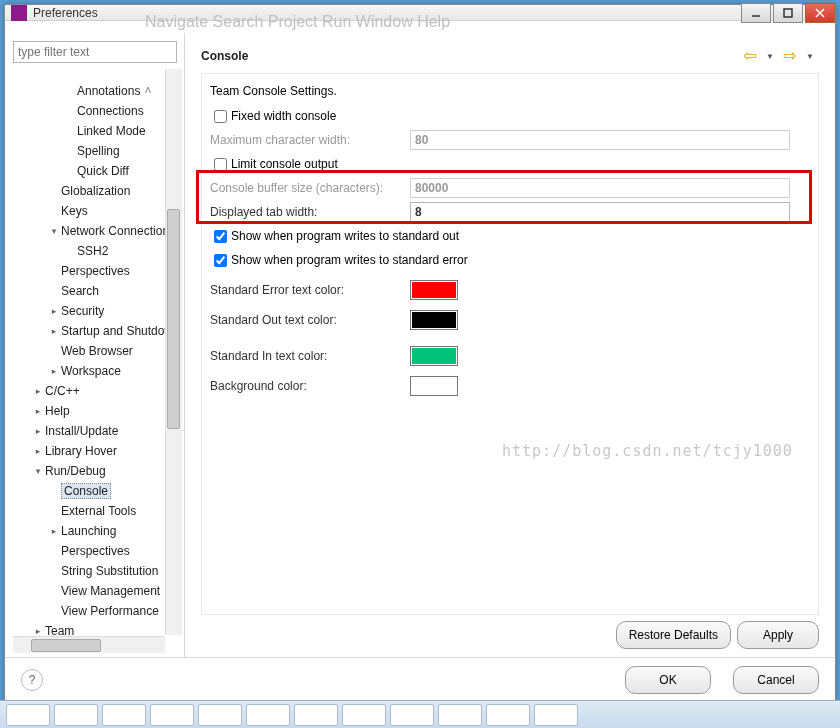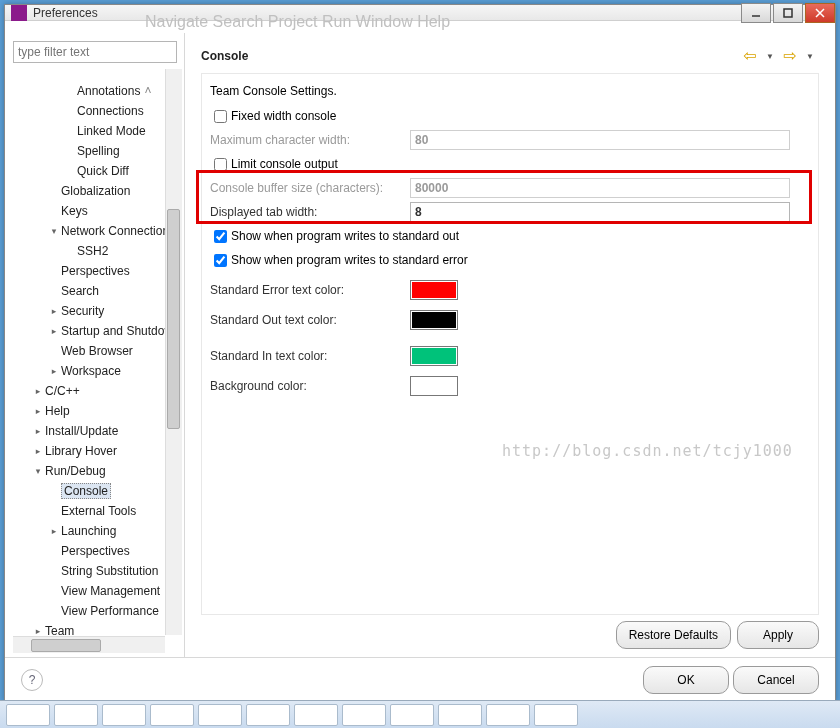--- a/index.html
+++ b/index.html
@@ -52,21 +52,21 @@
 .txt.dis { background:#fff; color:#9a9a9a; border-color:#cfcfcf; }
 .chk { margin-right:4px; }
 .color-swatch { width:48px; height:20px; border:1px solid #777; box-shadow:inset 0 0 0 1px #fff; }
 .red-box { position:absolute; border:3px solid #e00000; pointer-events:none; }
 
 .btnrow { position:absolute; right:16px; bottom:8px; display:flex; gap:6px; }
 .btn { min-width:82px; height:28px; border:1px solid #9a9a9a; background:linear-gradient(#fafafa,#e6e6e6); padding:0 12px; display:flex; align-items:center; justify-content:center; cursor:default; border-radius:10px;text-align:right; }
 
 .footer { position:absolute; left:0; right:0; bottom:0; height:44px; border-top:1px solid #d8d8d8; display:flex; align-items:center; padding:0 16px; }
 .help { width:22px; height:22px; border:1px solid #bbb; border-radius:11px; display:flex; align-items:center; justify-content:center; color:#667; }
-.footer .btn { margin-left:4px; }
+.footer .btn { margin-left:22px; }
 .footer .spacer { flex:1; }
 
 .taskbar { position:absolute; left:0; right:0; bottom:0; height:28px; background:linear-gradient(#dfe9f5,#c9dbef); border-top:1px solid #9ab; display:flex; align-items:center; padding:0 6px; gap:4px; }
 .tb { width:44px; height:22px; border:1px solid #abc; border-radius:2px; background:#fff; }
 
 .watermark { position:absolute; left:300px; top:368px; color:#c8c8c8; font-size:15px; font-family:monospace; pointer-events:none; letter-spacing:1px; }
 </style>
 </head>
 <body>
 

